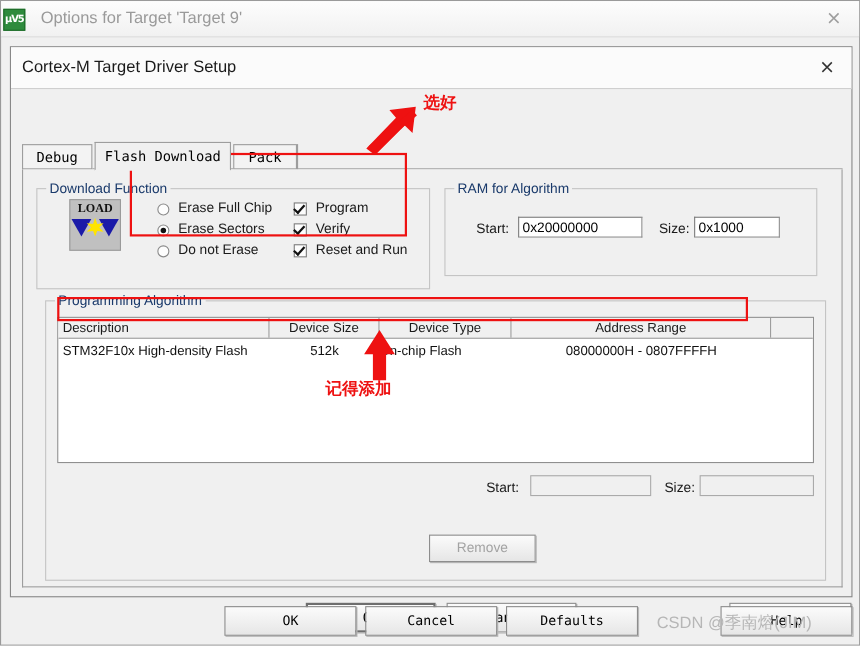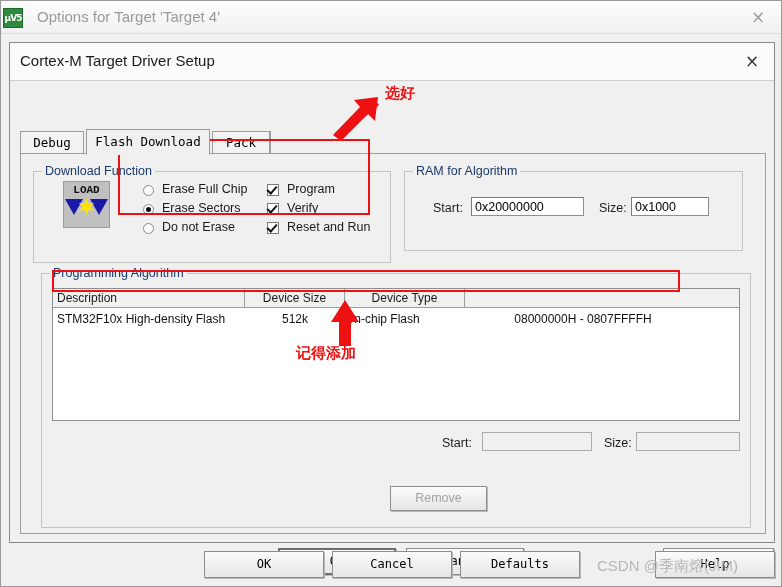--- a/index.html
+++ b/index.html
@@ -134,21 +134,21 @@
   #grp-algo{left:20px;top:119px;width:710px;height:255px;}
 
   
   #load-icon{
     position:absolute;left:42px;top:27px;width:47px;height:47px;
     background:#c0c0c0;border:1px solid #9a9a9a;
     box-sizing:border-box;
   }
   #load-icon .ltext{
     position:absolute;left:0;top:2px;width:45px;text-align:center;
-    font-family:Liberation Mono, monospace;
+    font-family:Liberation Serif, serif;
     font-size:11px;font-weight:bold;color:#111;letter-spacing:0px;
   }
   #load-icon .arrowL,#load-icon .arrowR{
     position:absolute;top:17px;width:0;height:0;
     border-left:9px solid transparent;border-right:9px solid transparent;
     border-top:16px solid #1a1aa8;
   }
   #load-icon .arrowL{left:1px;}
   #load-icon .arrowR{left:26px;}
   #load-icon .star{
@@ -278,21 +278,21 @@
     white-space:nowrap;z-index:50;
   }
 </style>
 </head>
 <body>
 
 <div id="outer-window">
 
   <div id="outer-titlebar">
     <div id="app-icon">µV5</div>
-    <div id="outer-title">Options for Target 'Target 4'</div>
+    <div id="outer-title">Options for Target 'Target 9'</div>
     <div class="winclose" id="outer-close">×</div>
   </div>
 
   <div id="inner-dialog">
 
     <div id="inner-titlebar">
       <div id="inner-title">Cortex-M Target Driver Setup</div>
       <div class="winclose" id="inner-close">×</div>
     </div>
 
@@ -344,20 +344,21 @@
       <div class="textbox" style="left:610px;top:43px;width:78px;">0x1000</div>
 
       <div class="groupbox" id="grp-algo">
         <div class="group-title">Programming Algorithm</div>
 
         <div id="algo-table">
           <div id="algo-head">
             <div class="th" id="th-0">Description</div>
             <div class="th" id="th-1">Device Size</div>
             <div class="th" id="th-2">Device Type</div>
+            <div class="th" id="th-3">Address Range</div>
             <div class="th" id="th-4"></div>
           </div>
           <div>
             <div class="td" id="td-0">STM32F10x High-density Flash</div>
             <div class="td" id="td-1">512k</div>
             <div class="td" id="td-2">On-chip Flash</div>
             <div class="td" id="td-3">08000000H - 0807FFFFH</div>
           </div>
         </div>
 

